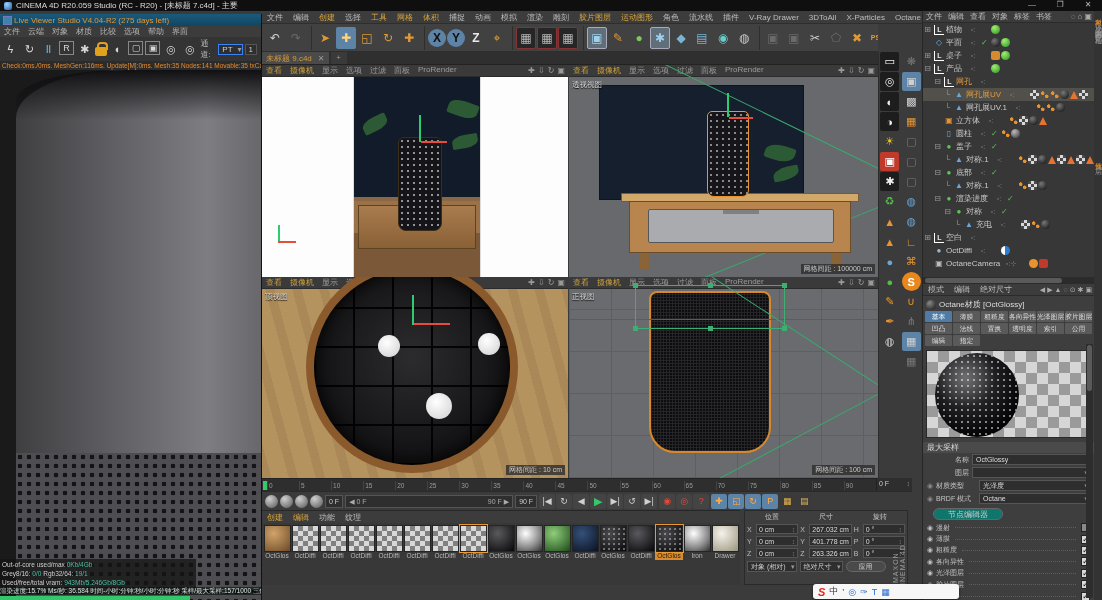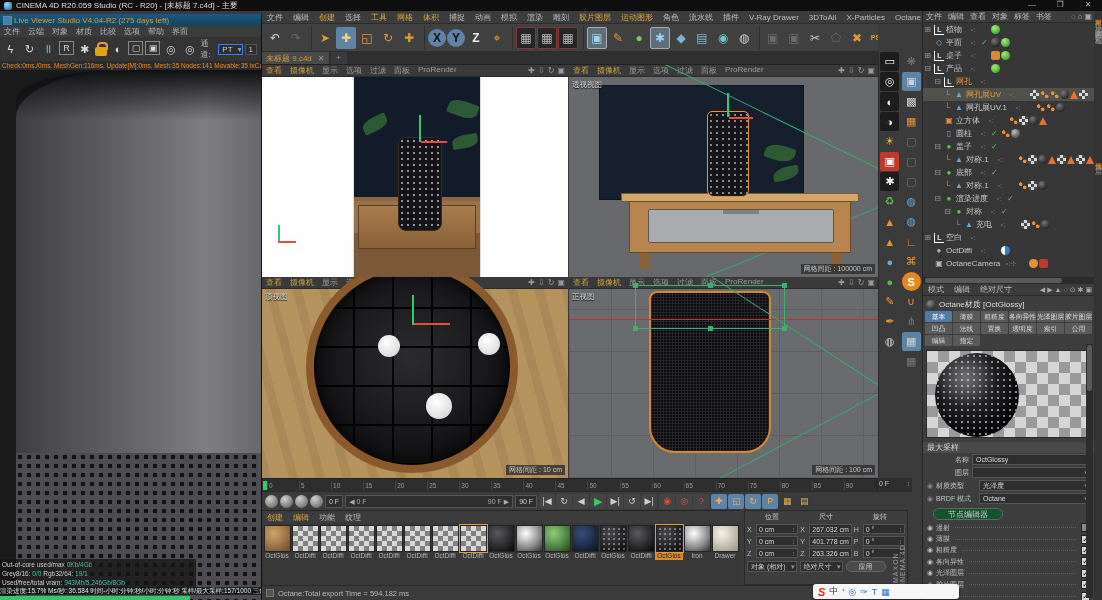--- a/index.html
+++ b/index.html
@@ -244,21 +244,21 @@
   .atab.active{background:#4f7ba6;color:#fff;}
   #amtabs3 .atab{flex:0 0 27px;}
   #ampreview{margin:4px 3px;height:88px;background:repeating-conic-gradient(#9a9a9a 0 25%,#d6d6d6 0 50%) 0 0/22px 22px;position:relative;border:1px solid #2a2a2a;}
   #ampreview .bigball{position:absolute;left:8px;top:2px;width:84px;height:84px;border-radius:50%;background:radial-gradient(circle at 35% 28%,rgba(255,255,255,.28),rgba(0,0,0,0) 38%),radial-gradient(circle at 3px 3px,rgba(255,255,255,.5) .7px,rgba(0,0,0,0) 1.2px),radial-gradient(circle at 40% 35%,#3c3c40,#020204 75%);background-size:100% 100%,6px 6px,100% 100%;}
   #amsec{height:11px;background:#4a4a4a;color:#ddd;line-height:11px;padding-left:4px;margin-top:2px;}
   .arow{display:flex;align-items:center;gap:3px;padding:1px 4px;font-size:7px;color:#c5c5c5;}
   .arow .radio{color:#8a8a8a;font-size:7px;}
   .ain{flex:1;background:#2e2e2e;border:1px solid #555;height:11px;line-height:10px;color:#ddd;padding:0 3px;}
   .adrop{flex:1;background:#2e2e2e;border:1px solid #555;height:11px;line-height:10px;color:#ddd;padding:0 10px 0 3px;position:relative;}
   .adrop::after{content:"▾";position:absolute;right:1px;top:0;color:#999;}
-  #nodebtn{margin:3px 0 2px 10px;background:#14532d;border:1px solid #666;border-radius:7px;color:#ccc;width:70px;text-align:center;height:12px;line-height:11px;}
+  #nodebtn{margin:3px 0 2px 10px;background:#0f766e;border:1px solid #666;border-radius:7px;color:#ccc;width:70px;text-align:center;height:12px;line-height:11px;}
   .chrow{display:flex;align-items:center;gap:3px;padding:0 4px;height:11.4px;font-size:7px;color:#c0c0c0;}
   .chrow .leader{flex:1;border-bottom:1px dotted #5f5f5f;margin:0 2px;}
   .cb{width:9px;height:9px;background:#d8d8d8;border:1px solid #222;color:#111;font-size:8px;line-height:8px;text-align:center;flex:none;}
   .cb.empty{background:#8a8a8a;}
   #amscroll{position:absolute;right:1px;top:60px;bottom:2px;width:7px;background:#2d2d2d;}
   #amscroll .thumb{margin:1px;width:5px;height:46px;background:#5a5a5a;border-radius:3px;}
 
   
   #sidetabs{left:1094px;top:11px;width:8px;height:589px;background:#333;position:absolute;display:flex;flex-direction:column;gap:6px;padding-top:2px;overflow:hidden;}
   .vtab{writing-mode:vertical-rl;font-size:7px;color:#999;line-height:8px;text-align:center;}
@@ -740,24 +740,20 @@
           <span class="cin">0 °</span>
         </div>
       </div>
     <div id="coordfoot">
       <span class="cdrop">对象 (相对)</span>
       <span class="cdrop">绝对尺寸</span>
       <span id="applybtn">应用</span>
     </div>
   </div>
 
-  <div id="statusbar">
-    <span class="sq"></span>
-    <span>Octane:Total export Time = 594.182 ms</span>
-  </div>
   <div id="maxon">MAXON CINEMA 4D</div>
 
   <div id="ime">
 
   <span class=" slogo">S</span>
       <span>中</span>
       <span>’</span>
       <span class=" blu">◎</span>
       <span class=" blu">✑</span>
       <span class=" blu">T</span>

